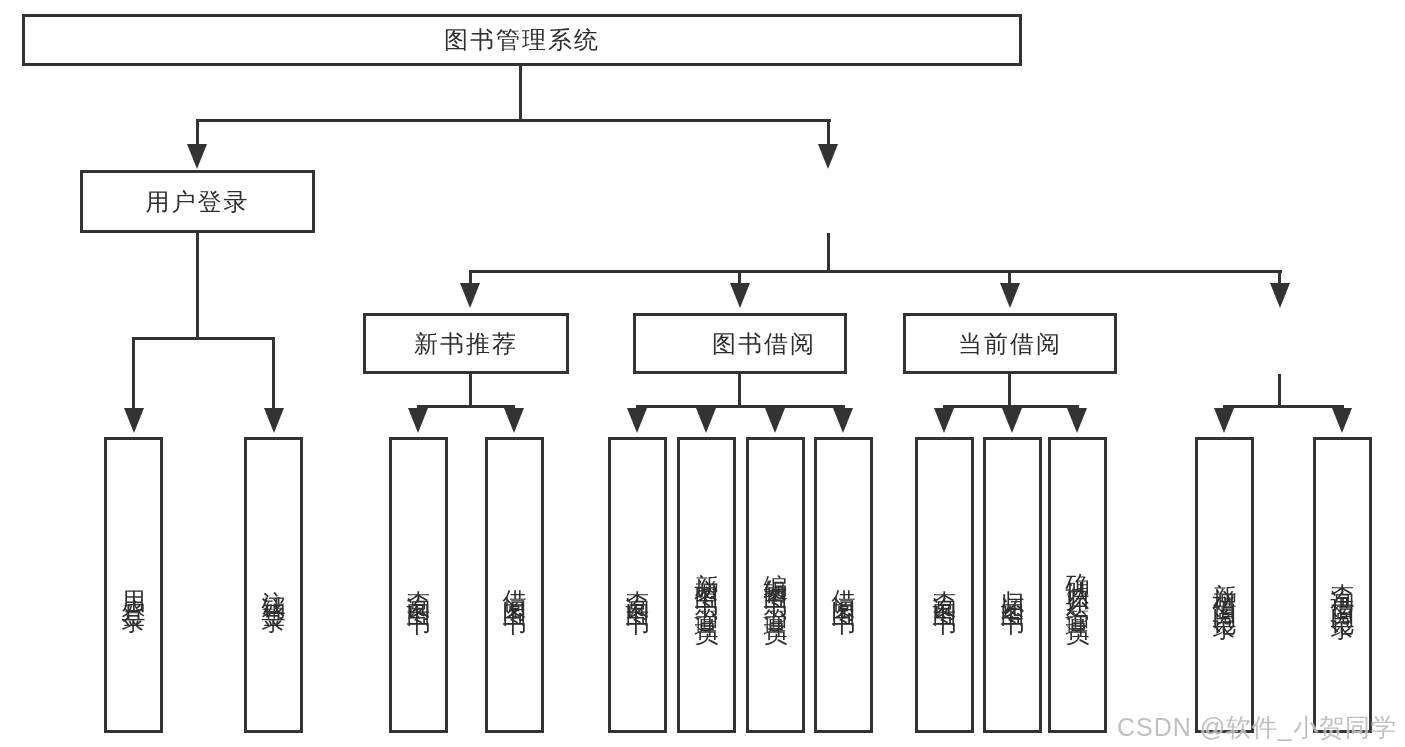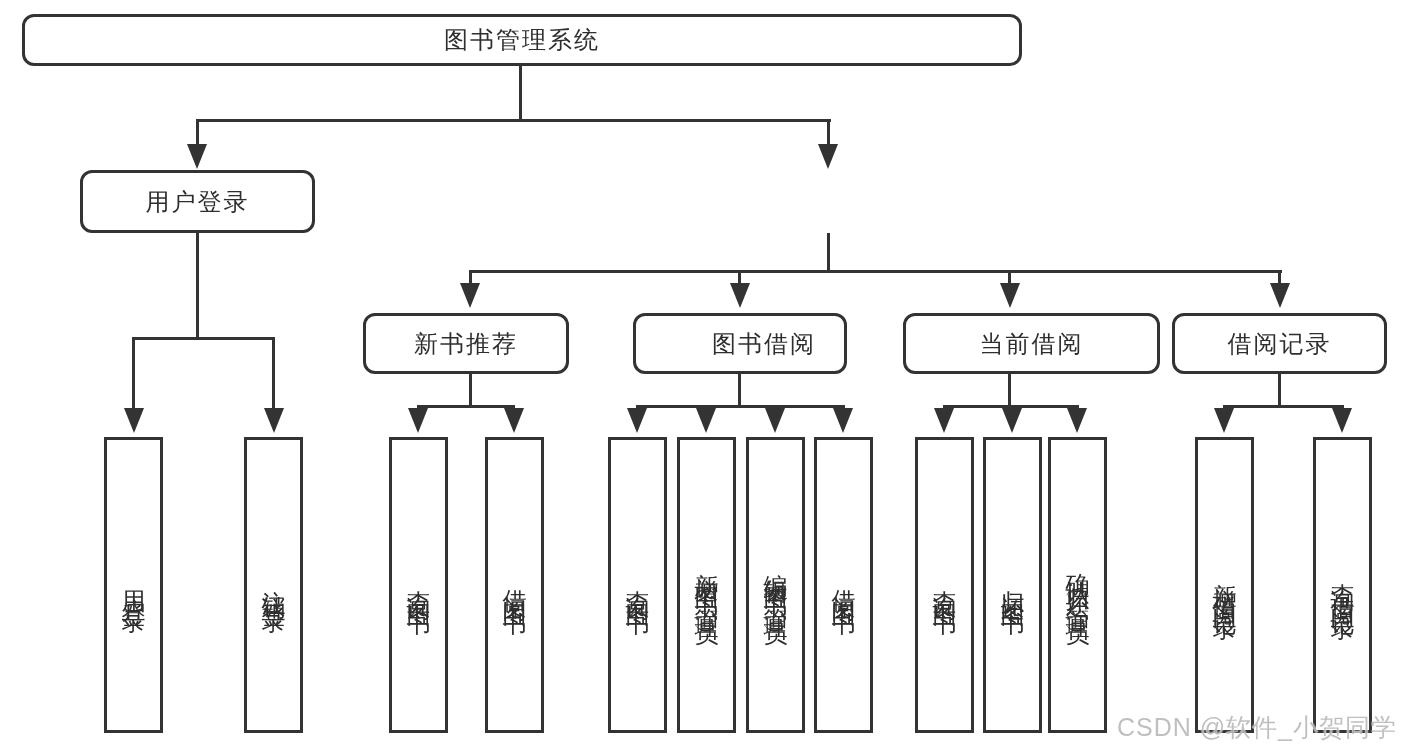--- a/index.html
+++ b/index.html
@@ -4,21 +4,21 @@
 <style>
   html,body{margin:0;padding:0;background:#ffffff;}
   .stage{
     position:relative;width:1405px;height:747px;background:#ffffff;overflow:hidden;
     font-family:"Liberation Sans","DejaVu Sans",sans-serif;
   }
   .box{
     position:absolute;box-sizing:border-box;border:3px solid #333333;background:#ffffff;
     display:flex;align-items:center;justify-content:center;color:#2e2e2e;
   }
-  .hbox{font-size:24px;letter-spacing:2px;white-space:nowrap;border-radius:12px;}
+  .hbox{font-size:24px;letter-spacing:2px;white-space:nowrap;}
   .vbox{
     width:59px;top:437px;height:296px;
     writing-mode:vertical-rl;font-size:24px;letter-spacing:7px;line-height:1;
   }
   .ln{position:absolute;background:#333333;}
   .tri{
     position:absolute;width:0;height:0;
     border-left:10px solid transparent;border-right:10px solid transparent;
     border-top:25px solid #333333;
   }
@@ -57,22 +57,21 @@
   <div class="tri" style="left:460px;top:283px;"></div>
   <div class="ln" style="left:738px;top:273px;width:3px;height:10px;"></div>
   <div class="tri" style="left:730px;top:283px;"></div>
   <div class="ln" style="left:1008px;top:273px;width:3px;height:10px;"></div>
   <div class="tri" style="left:1000px;top:283px;"></div>
   <div class="ln" style="left:1278px;top:273px;width:3px;height:10px;"></div>
   <div class="tri" style="left:1270px;top:283px;"></div>
 
   <div class="box hbox" style="left:363px;top:313px;width:206px;height:61px;">新书推荐</div>
   <div class="box hbox" style="left:633px;top:313px;width:214px;height:61px;padding-left:48px;">图书借阅</div>
-  <div class="box hbox" style="left:903px;top:313px;width:257px;height:61px;text-align:center;">当前借阅</div>
-  <div class="box hbox" style="left:1172px;top:313px;width:215px;height:61px;">借阅记录</div>
+  <div class="box hbox" style="left:903px;top:313px;width:214px;height:61px;text-align:center;">当前借阅</div>
 
   <div class="ln" style="left:469px;top:374px;width:3px;height:32px;"></div>
   <div class="ln" style="left:417px;top:405px;width:98px;height:3px;"></div>
   <div class="tri" style="left:408px;top:408px;"></div>
   <div class="tri" style="left:504px;top:408px;"></div>
 
   <div class="ln" style="left:738px;top:374px;width:3px;height:32px;"></div>
   <div class="ln" style="left:636px;top:405px;width:209px;height:3px;"></div>
   <div class="tri" style="left:627px;top:408px;"></div>
   <div class="tri" style="left:696px;top:408px;"></div>

